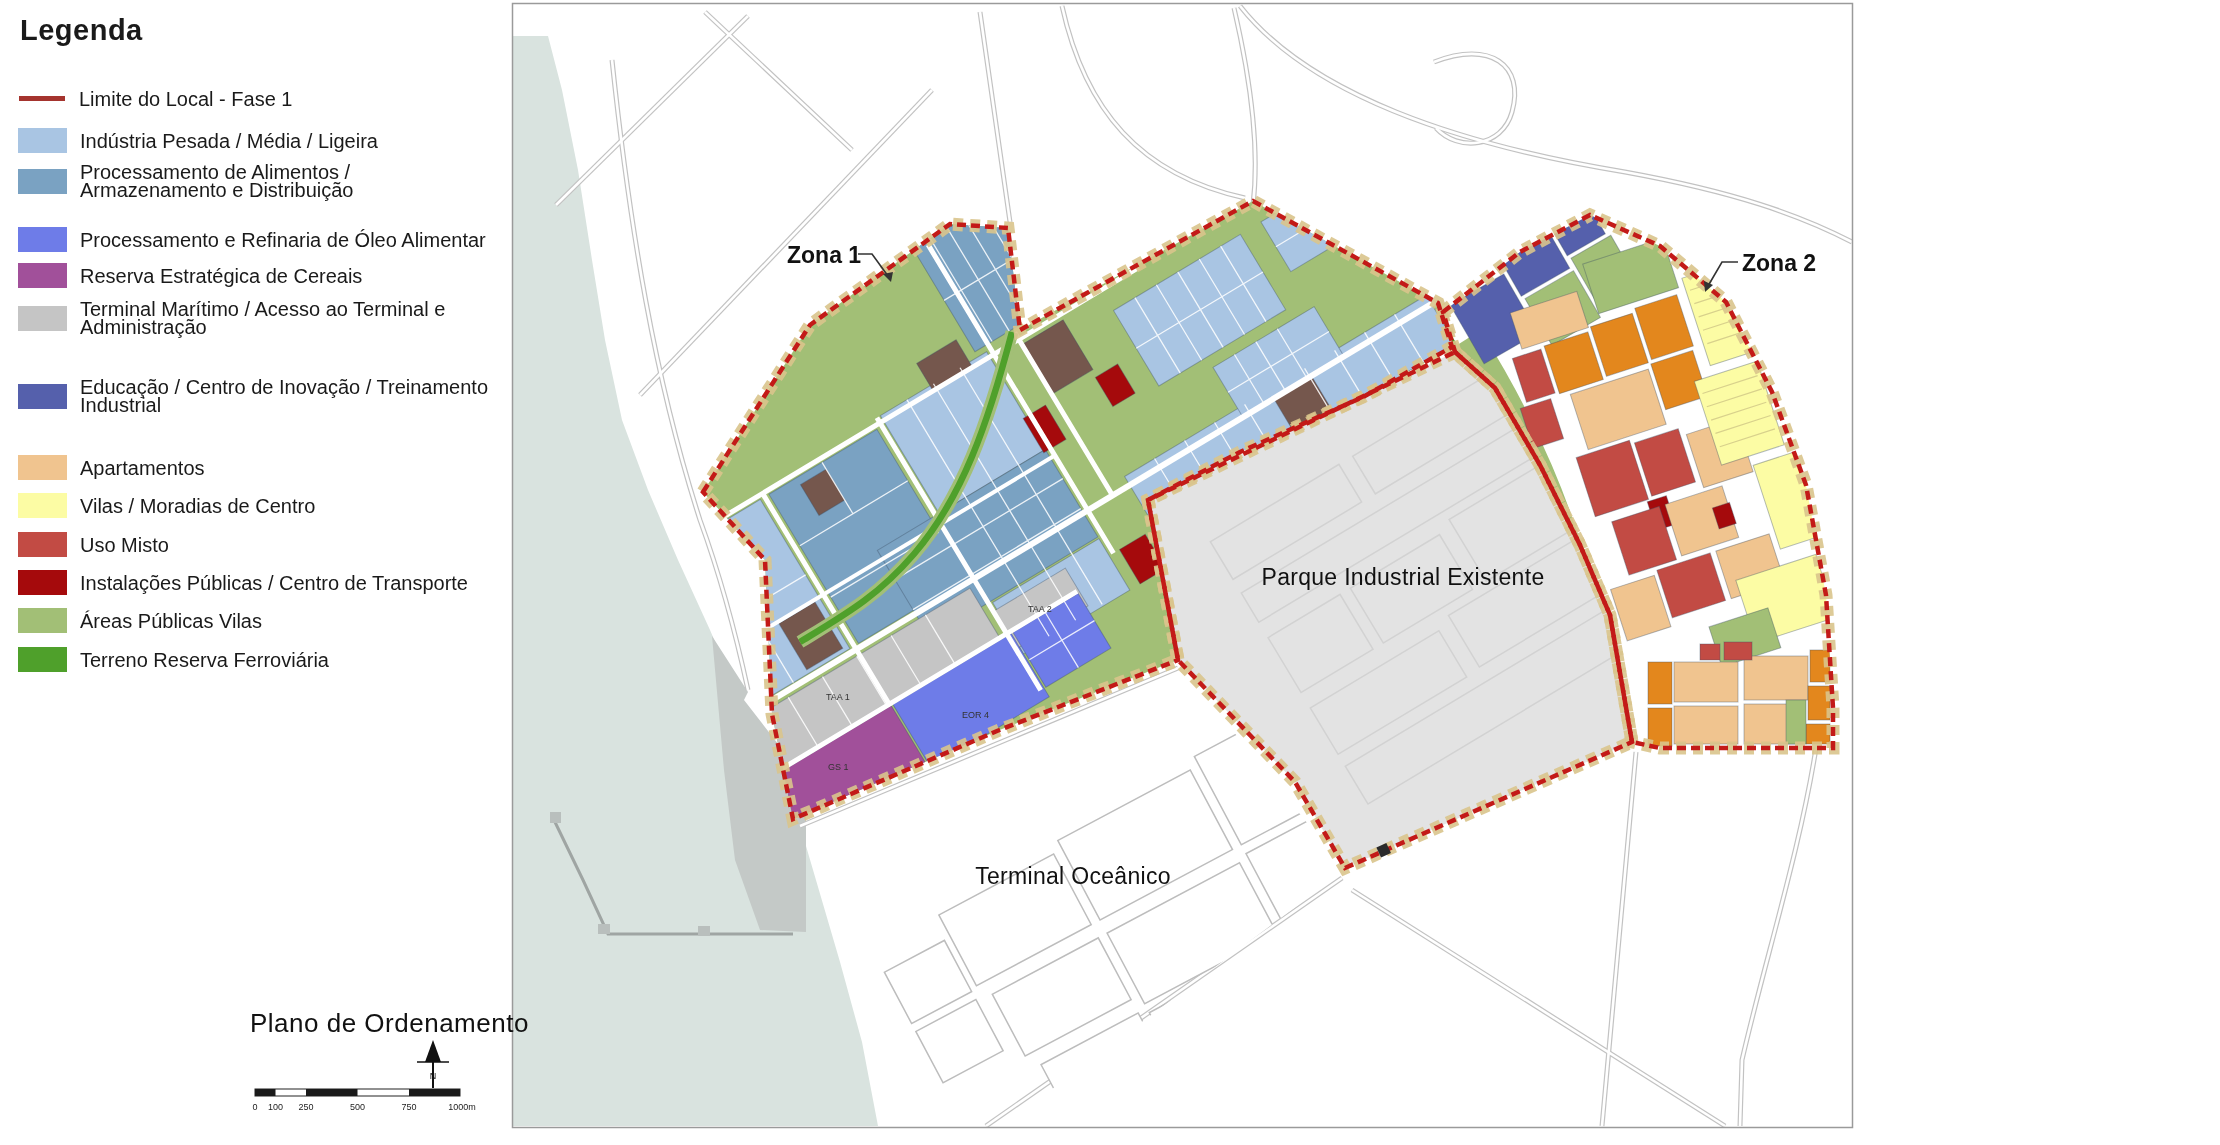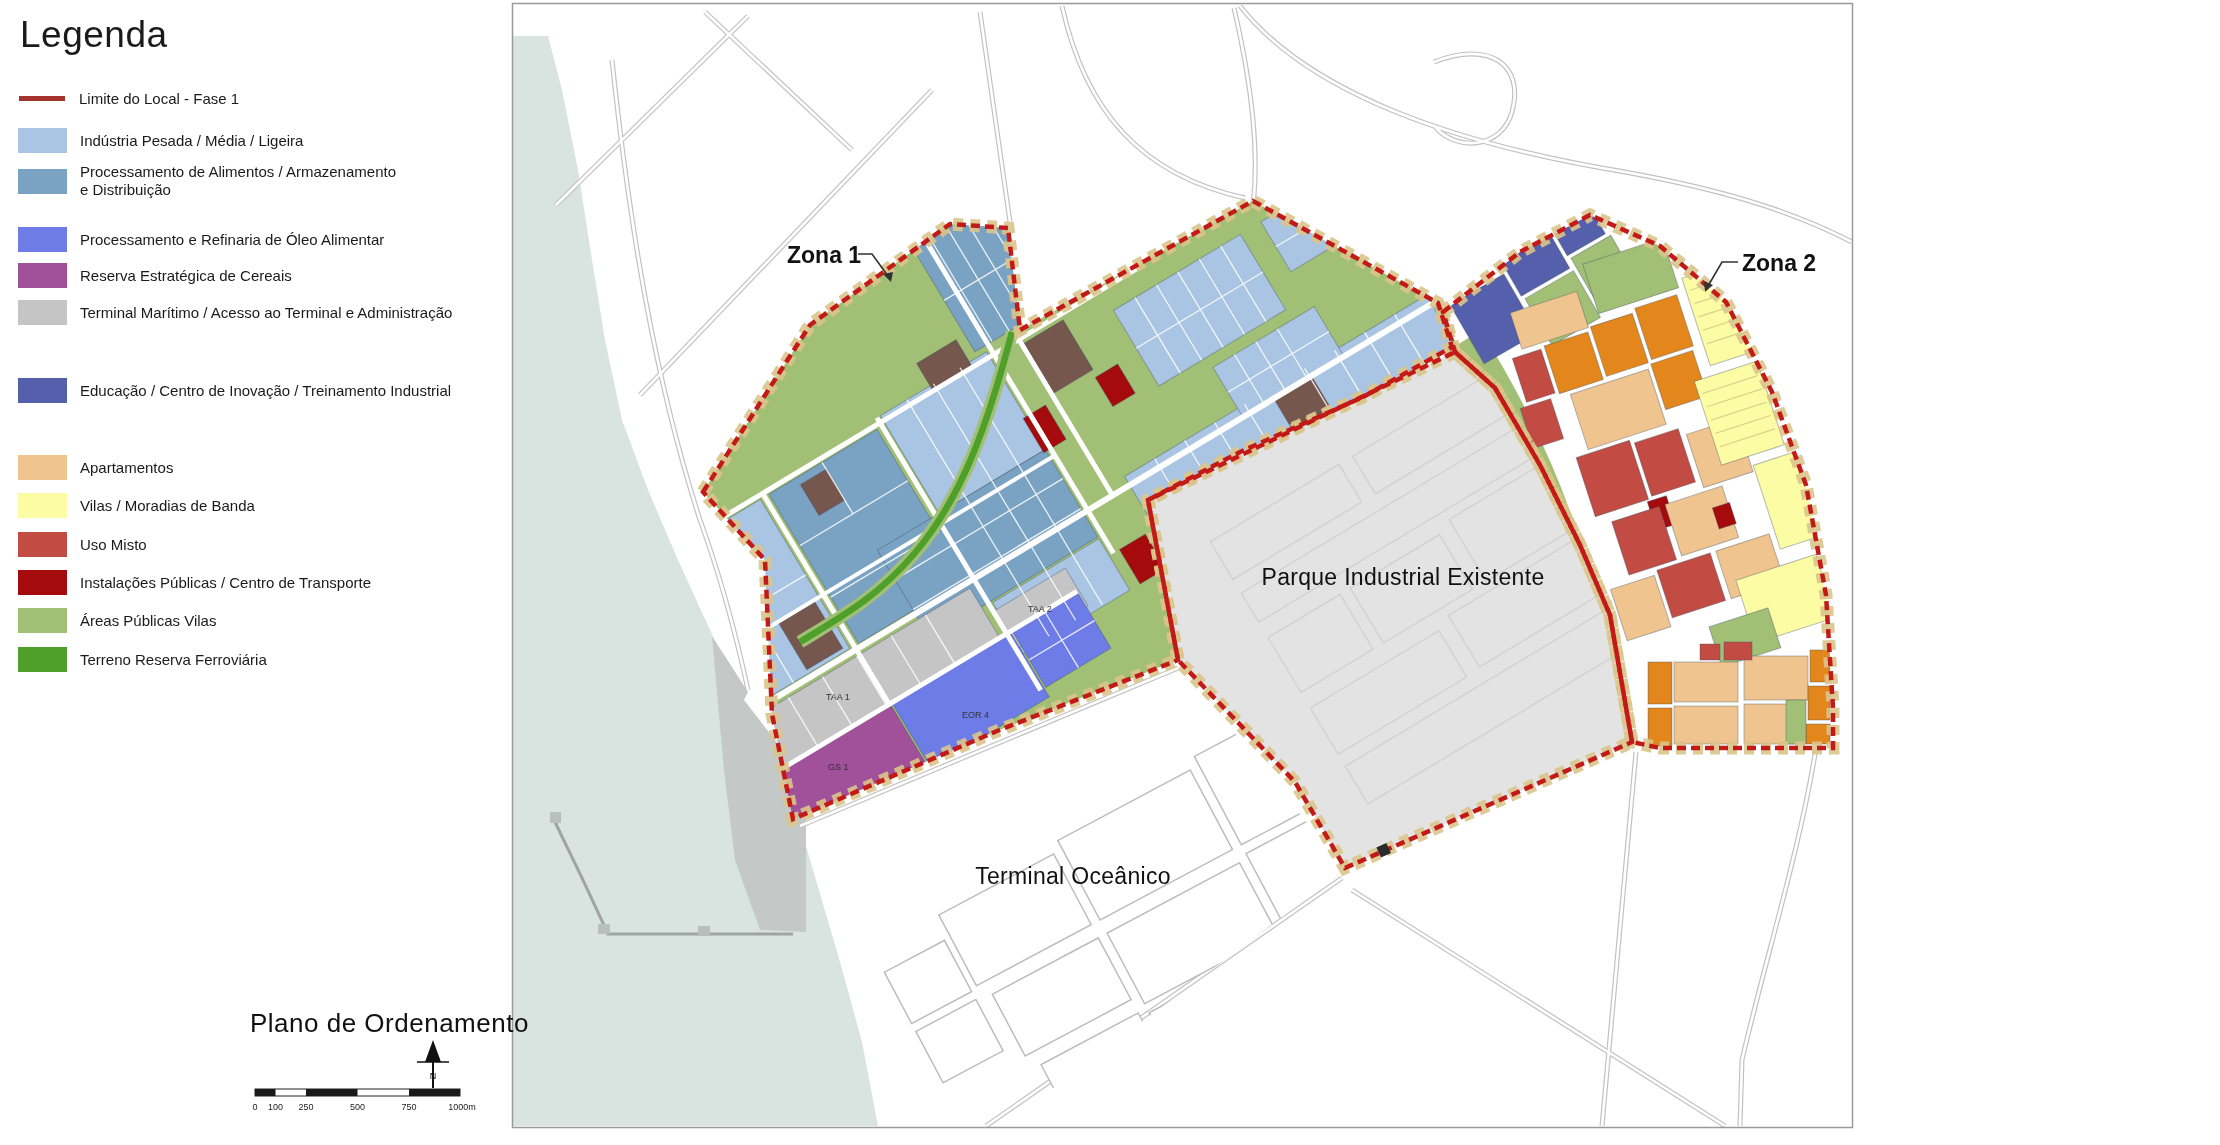--- a/index.html
+++ b/index.html
@@ -1,24 +1,24 @@
 <!DOCTYPE html>
 <html><head>
 <meta charset="utf-8">
 <style>
   html,body{margin:0;padding:0;background:#fff;}
   .page{position:relative;width:2220px;height:1145px;background:#ffffff;overflow:hidden;
         font-family:"Liberation Sans", sans-serif;color:#1a1a1a;}
   .map-svg{position:absolute;left:0;top:0;}
   .legend{position:absolute;left:18px;top:0;width:480px;height:720px;}
-  .lg-title{position:absolute;left:2px;top:14px;font-size:37px;font-weight:400;letter-spacing:.5px;}
+  .lg-title{position:absolute;left:2px;top:14px;font-size:29px;font-weight:700;letter-spacing:.5px;}
   .lg-row{position:absolute;left:0;display:flex;align-items:center;}
   .lg-sw{width:49px;height:25px;flex:0 0 49px;}
   .lg-line{width:46px;height:5px;flex:0 0 46px;margin:10px 1px;}
-  .lg-lbl{margin-left:13px;font-size:15px;line-height:18px;width:430px;}
+  .lg-lbl{margin-left:13px;font-size:20px;line-height:18px;width:430px;}
   svg text{font-family:"Liberation Sans", sans-serif;}
   .parcel{stroke:rgba(60,80,100,.38);stroke-width:1;}
   .pline{stroke:#ffffff;stroke-width:1.3;opacity:.85;fill:none;}
   .street{stroke:#ffffff;fill:none;}
   .road-c{stroke:#c2c2c2;stroke-width:5;fill:none;}
   .road-i{stroke:#ffffff;stroke-width:2.6;fill:none;}
   .tstruct{fill:#ffffff;stroke:#bdbdbd;stroke-width:1.5;}
   .pstruct{fill:none;stroke:#d2d2d2;stroke-width:1.5;}
   .maplabel{font-size:23px;fill:#111;}
   .striplabel{font-size:9px;fill:#333;}
@@ -337,21 +337,21 @@
   <div class="lg-row" style="top:378px">
     <span class="lg-sw" style="background: rgb(85, 96, 172);"></span>
     <span class="lg-lbl">Educação / Centro de Inovação / Treinamento Industrial</span>
   </div>
   <div class="lg-row" style="top:455px">
     <span class="lg-sw" style="background: rgb(240, 196, 143);"></span>
     <span class="lg-lbl">Apartamentos</span>
   </div>
   <div class="lg-row" style="top:493px">
     <span class="lg-sw" style="background: rgb(252, 252, 164);"></span>
-    <span class="lg-lbl">Vilas / Moradias de Banda</span>
+    <span class="lg-lbl">Vilas / Moradias de Centro</span>
   </div>
   <div class="lg-row" style="top:532px">
     <span class="lg-sw" style="background: rgb(194, 75, 68);"></span>
     <span class="lg-lbl">Uso Misto</span>
   </div>
   <div class="lg-row" style="top:570px">
     <span class="lg-sw" style="background: rgb(165, 10, 12);"></span>
     <span class="lg-lbl">Instalações Públicas / Centro de Transporte</span>
   </div>
   <div class="lg-row" style="top:608px">

